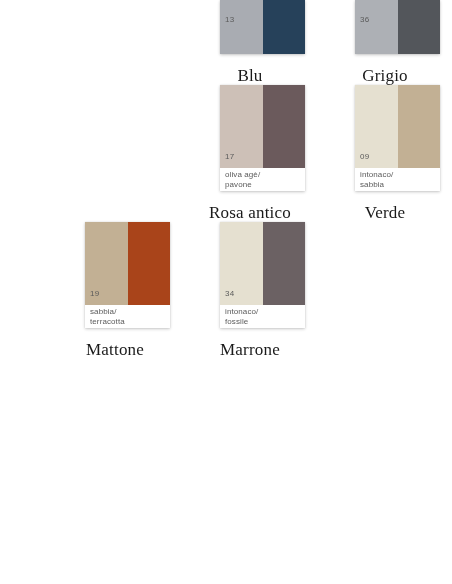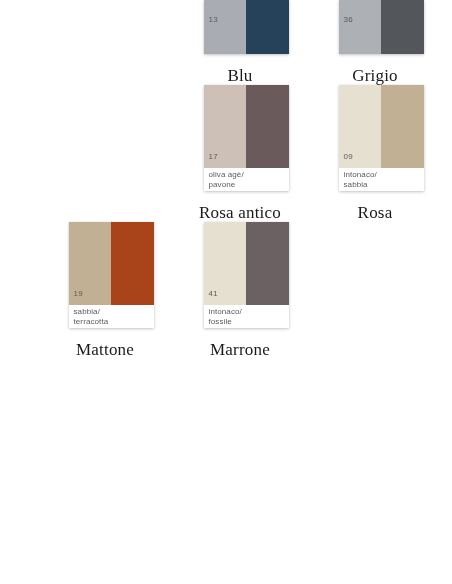--- a/index.html
+++ b/index.html
@@ -28,21 +28,21 @@
     row-gap: 0px;
     padding-left: 52px;
     box-sizing: border-box;
   }
 
   .swatch-cell {
     position: relative;
     width: 118px;
     display: flex;
     flex-direction: column;
-    align-items: center;
+    align-items: flex-end;
   }
   .swatch-cell.empty {
     visibility: hidden;
   }
 
   .swatch-card {
     width: 85px;
     height: 111px;
     position: relative;
     background: #ffffff;
@@ -150,21 +150,21 @@
   <div class="swatch-cell">
     <div class="swatch-card">
       <div class="color-area">
         <div class="color-half" style="background:#e5e0d0;"></div>
         <div class="color-half" style="background:#c2b094;"></div>
       </div>
       <div class="code-label">09</div>
       <div class="name-label">intonaco/
 sabbia</div>
     </div>
-    <div class="category-title">Rosa</div>
+    <div class="category-title">Verde</div>
   </div>
 
   <div class="swatch-cell">
     <div class="swatch-card">
       <div class="color-area">
         <div class="color-half" style="background:#c2b094;"></div>
         <div class="color-half" style="background:#a9441a;"></div>
       </div>
       <div class="code-label">19</div>
       <div class="name-label">sabbia/
@@ -172,20 +172,20 @@
     </div>
     <div class="category-title">Mattone</div>
   </div>
 
   <div class="swatch-cell">
     <div class="swatch-card">
       <div class="color-area">
         <div class="color-half" style="background:#e5e0d0;"></div>
         <div class="color-half" style="background:#6b6163;"></div>
       </div>
-      <div class="code-label">41</div>
+      <div class="code-label">34</div>
       <div class="name-label">intonaco/
 fossile</div>
     </div>
     <div class="category-title">Marrone</div>
   </div>
 
 </div>
 
 </body></html>

